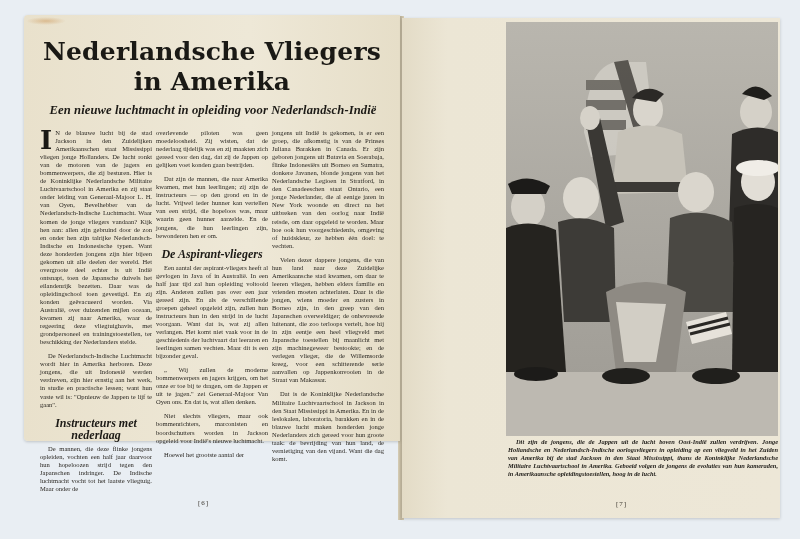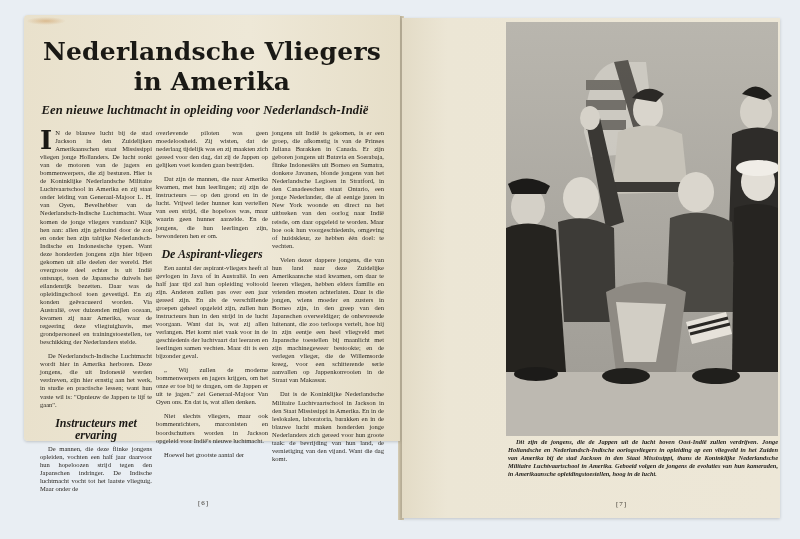--- a/index.html
+++ b/index.html
@@ -34,21 +34,21 @@
     }
 
     .title {
       position: absolute; left: 0; width: 376px; text-align: center;
       font-family: "DejaVu Serif", serif; font-weight: bold; color: #1a1915;
       font-size: 25px; line-height: 30px; letter-spacing: 0.2px;
     }
     .title.l1 { top: 22px; }
     .title.l2 { top: 52px; }
     .subtitle {
-      position: absolute; left: 0; top: 88px; width: 362px; text-align: center;
+      position: absolute; left: 8px; top: 88px; width: 362px; text-align: center;
       font-family: "Liberation Serif", serif; font-style: italic; font-weight: bold;
       font-size: 12.6px; color: #1c1a16; letter-spacing: 0.1px;
     }
 
     .col {
       position: absolute; top: 114px; width: 112px;
       font-size: 6.55px; line-height: 8.05px; text-align: justify;
       color: #2a2722;
     }
     .col p { text-indent: 8px; margin-bottom: 6px; }
@@ -91,21 +91,21 @@
 <div class="gutter"></div>
 
 <div class="page page-left">
   <div class="title l1">Nederlandsche Vliegers</div>
   <div class="title l2">in Amerika</div>
   <div class="subtitle">Een nieuwe luchtmacht in opleiding voor Nederlandsch-Indië</div>
 
   <div class="col col1">
     <p class="noindent"><span class="dropcap">I</span><span>N de blauwe lucht bij de stad Jackson in den Zuidelijken Amerikaanschen staat Mississippi vliegen jonge Hollanders. De lucht ronkt van de motoren van de jagers en bommenwerpers, die zij besturen. Hier is de Koninklijke Nederlandsche Militaire Luchtvaartschool in Amerika en zij staat onder leiding van Generaal-Majoor L. H. van Oyen, Bevelhebber van de Nederlandsch-Indische Luchtmacht. Waar komen de jonge vliegers vandaan? Kijk hen aan: allen zijn gebruind door de zon en onder hen zijn talrijke Nederlandsch-Indische en Indonesische typen. Want deze honderden jongens zijn hier bijeen gekomen uit alle deelen der wereld. Het overgroote deel echter is uit Indië ontsnapt, toen de Japansche duivels het eilandenrijk bezetten. Daar was de opleidingschool toen gevestigd. En zij konden geëvacueerd worden. Via Australië, over duizenden mijlen oceaan, kwamen zij naar Amerika, waar de regeering deze vliegtuighavis, met grondpersoneel en trainingstoestellen, ter beschikking der Nederlanders stelde.</span></p>
     <p>De Nederlandsch-Indische Luchtmacht wordt hier in Amerika herboren. Deze jongens, die uit Indonesië werden verdreven, zijn hier ernstig aan het werk, in studie en practische lessen; want hun vaste wil is: "Opnieuw de Jappen te lijf te gaan".</p>
-    <div class="section-head">Instructeurs met ervaring</div>
+    <div class="section-head">Instructeurs met nederlaag</div>
     <p>De mannen, die deze flinke jongens opleiden, vochten een half jaar daarvoor hun hopeloozen strijd tegen den Japanschen indringer. De Indische luchtmacht vocht tot het laatste vliegtuig. Maar onder de</p>
   </div>
 
   <div class="col col2">
     <p class="noindent">overlevende piloten was geen moedeloosheid. Zij wisten, dat de nederlaag tijdelijk was en zij maakten zich gereed voor den dag, dat zij de Jappen op gelijken voet konden gaan bestrijden.</p>
     <p>Dat zijn de mannen, die naar Amerika kwamen, met hun leerlingen; zij zijn de instructeurs — op den grond en in de lucht. Vrijwel ieder hunner kan vertellen van een strijd, die hopeloos was, maar waarin geen hunner aarzelde. En de jongens, die hun leerlingen zijn, bewonderen hen er om.</p>
     <div class="section-head">De Aspirant-vliegers</div>
     <p>Een aantal der aspirant-vliegers heeft al gevlogen in Java of in Australië. In een half jaar tijd zal hun opleiding voltooid zijn. Anderen zullen pas over een jaar gereed zijn. En als de verschillende groepen geheel opgeleid zijn, zullen hun instructeurs hun in den strijd in de lucht voorgaan. Want dat is, wat zij allen verlangen. Het komt niet vaak voor in de geschiedenis der luchtvaart dat leeraren en leerlingen samen vechten. Maar dit is een bijzonder geval.</p>
     <p>„ Wij zullen de moderne bommenwerpers en jagers krijgen, om het onze er toe bij te dragen, om de Jappen er uit te jagen." zei Generaal-Majoor Van Oyen ons. En dat is, wat allen denken.</p>
     <p>Niet slechts vliegers, maar ook bommenrichters, marconisten en boordschutters worden in Jackson opgeleid voor Indië's nieuwe luchtmacht.</p>

